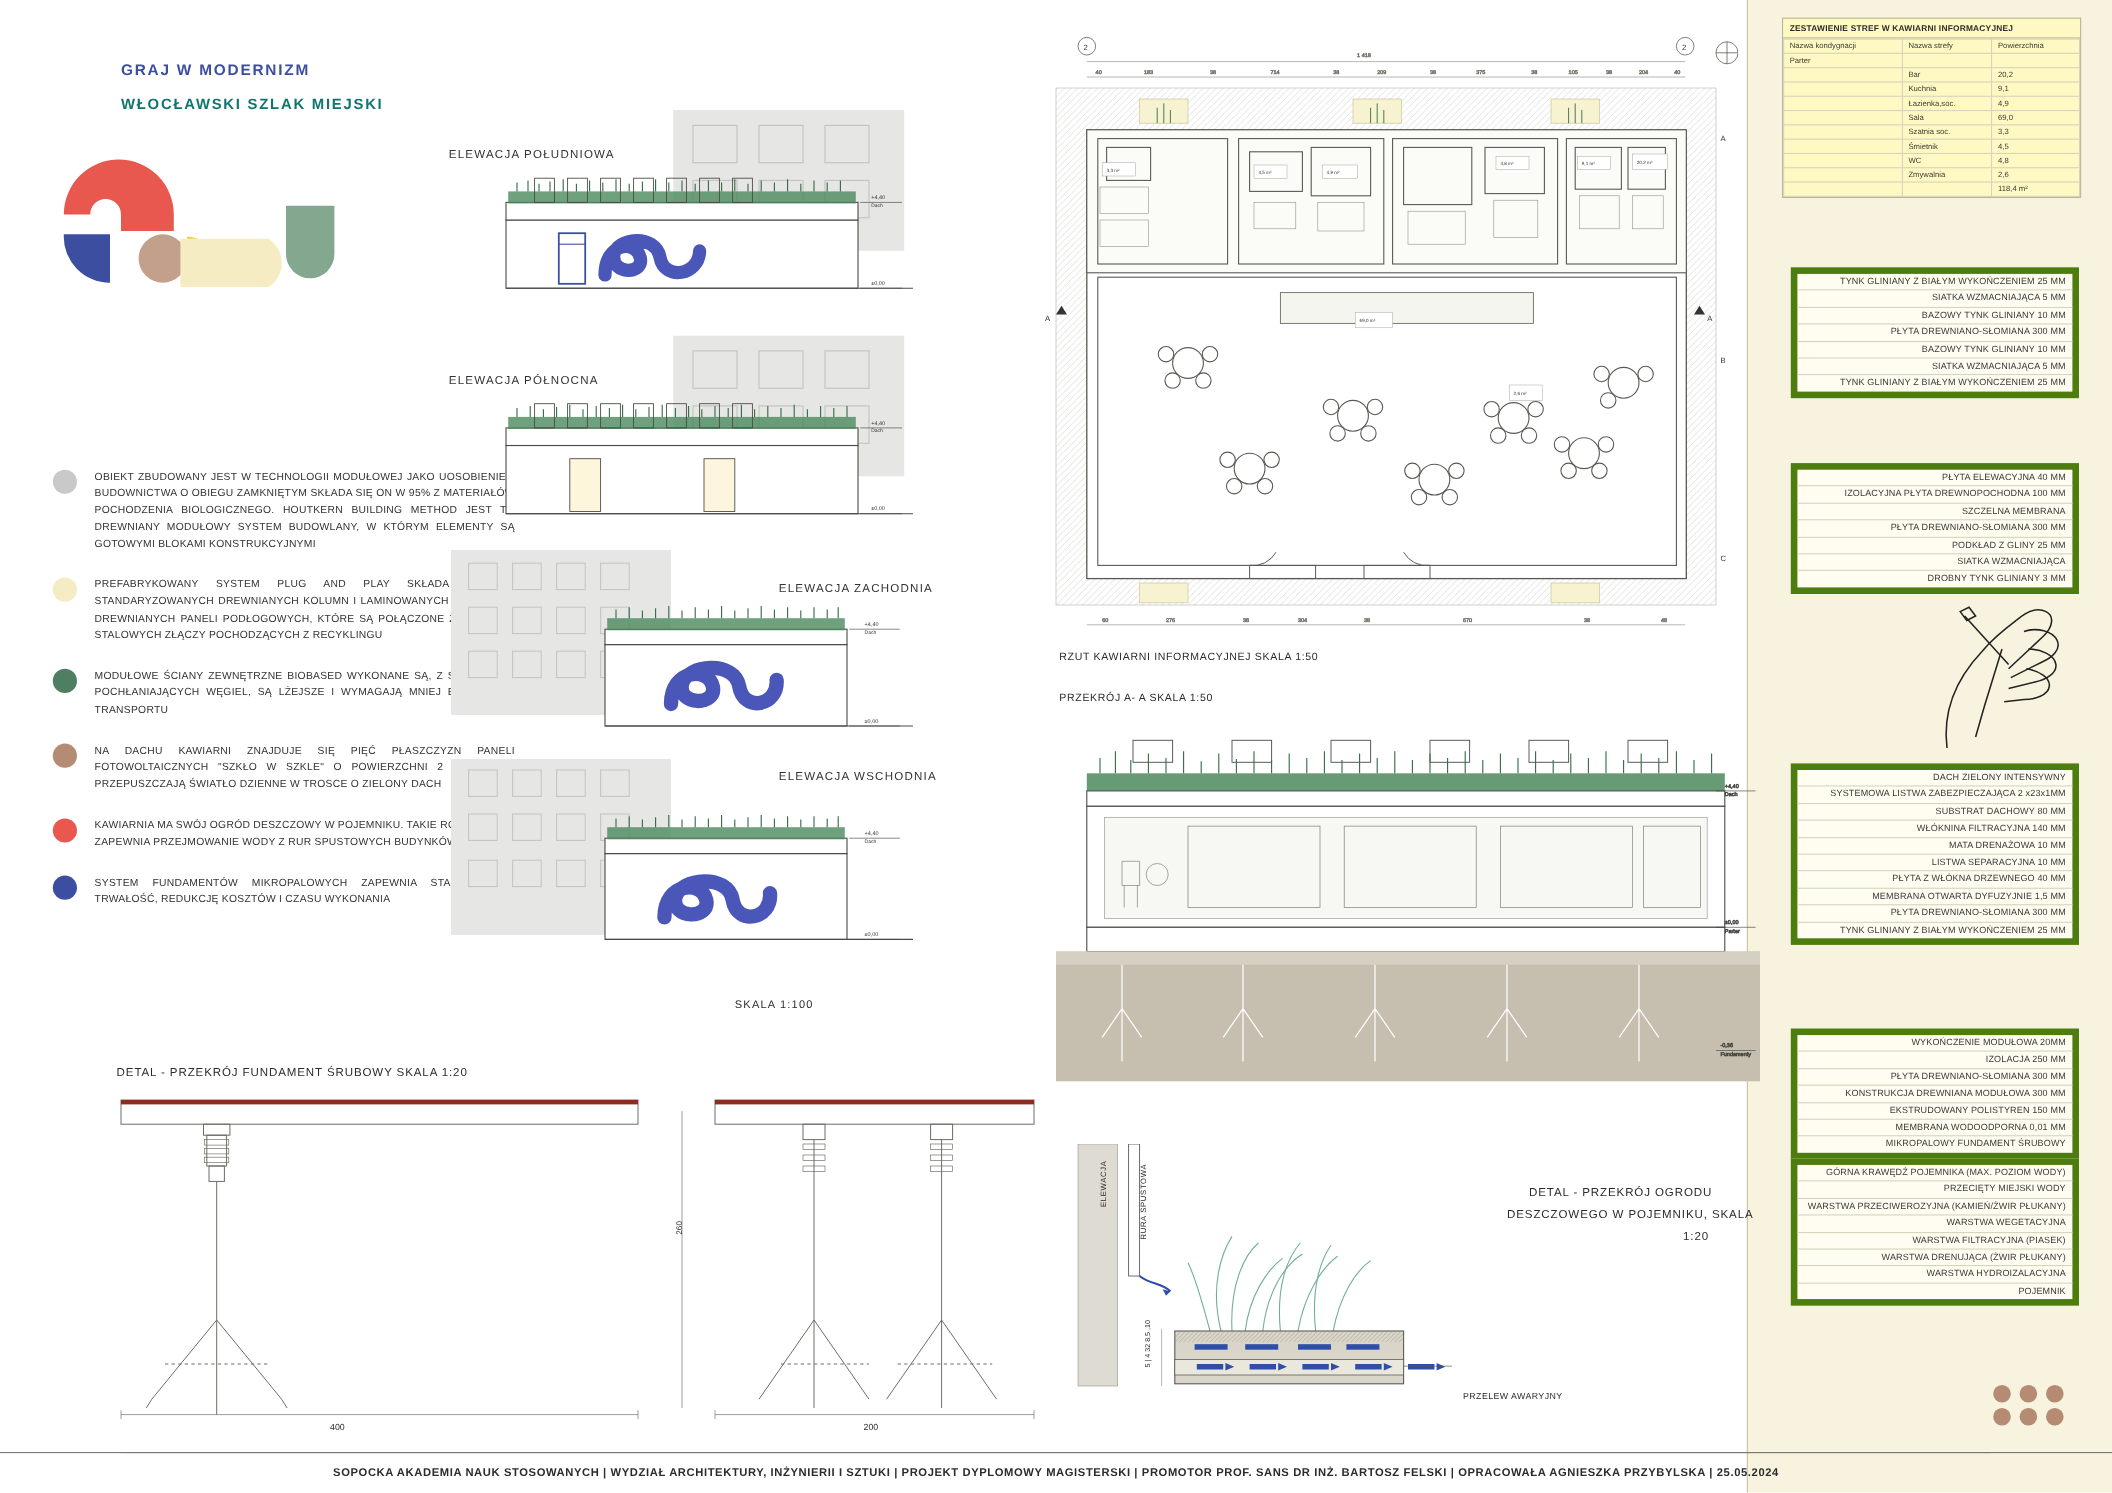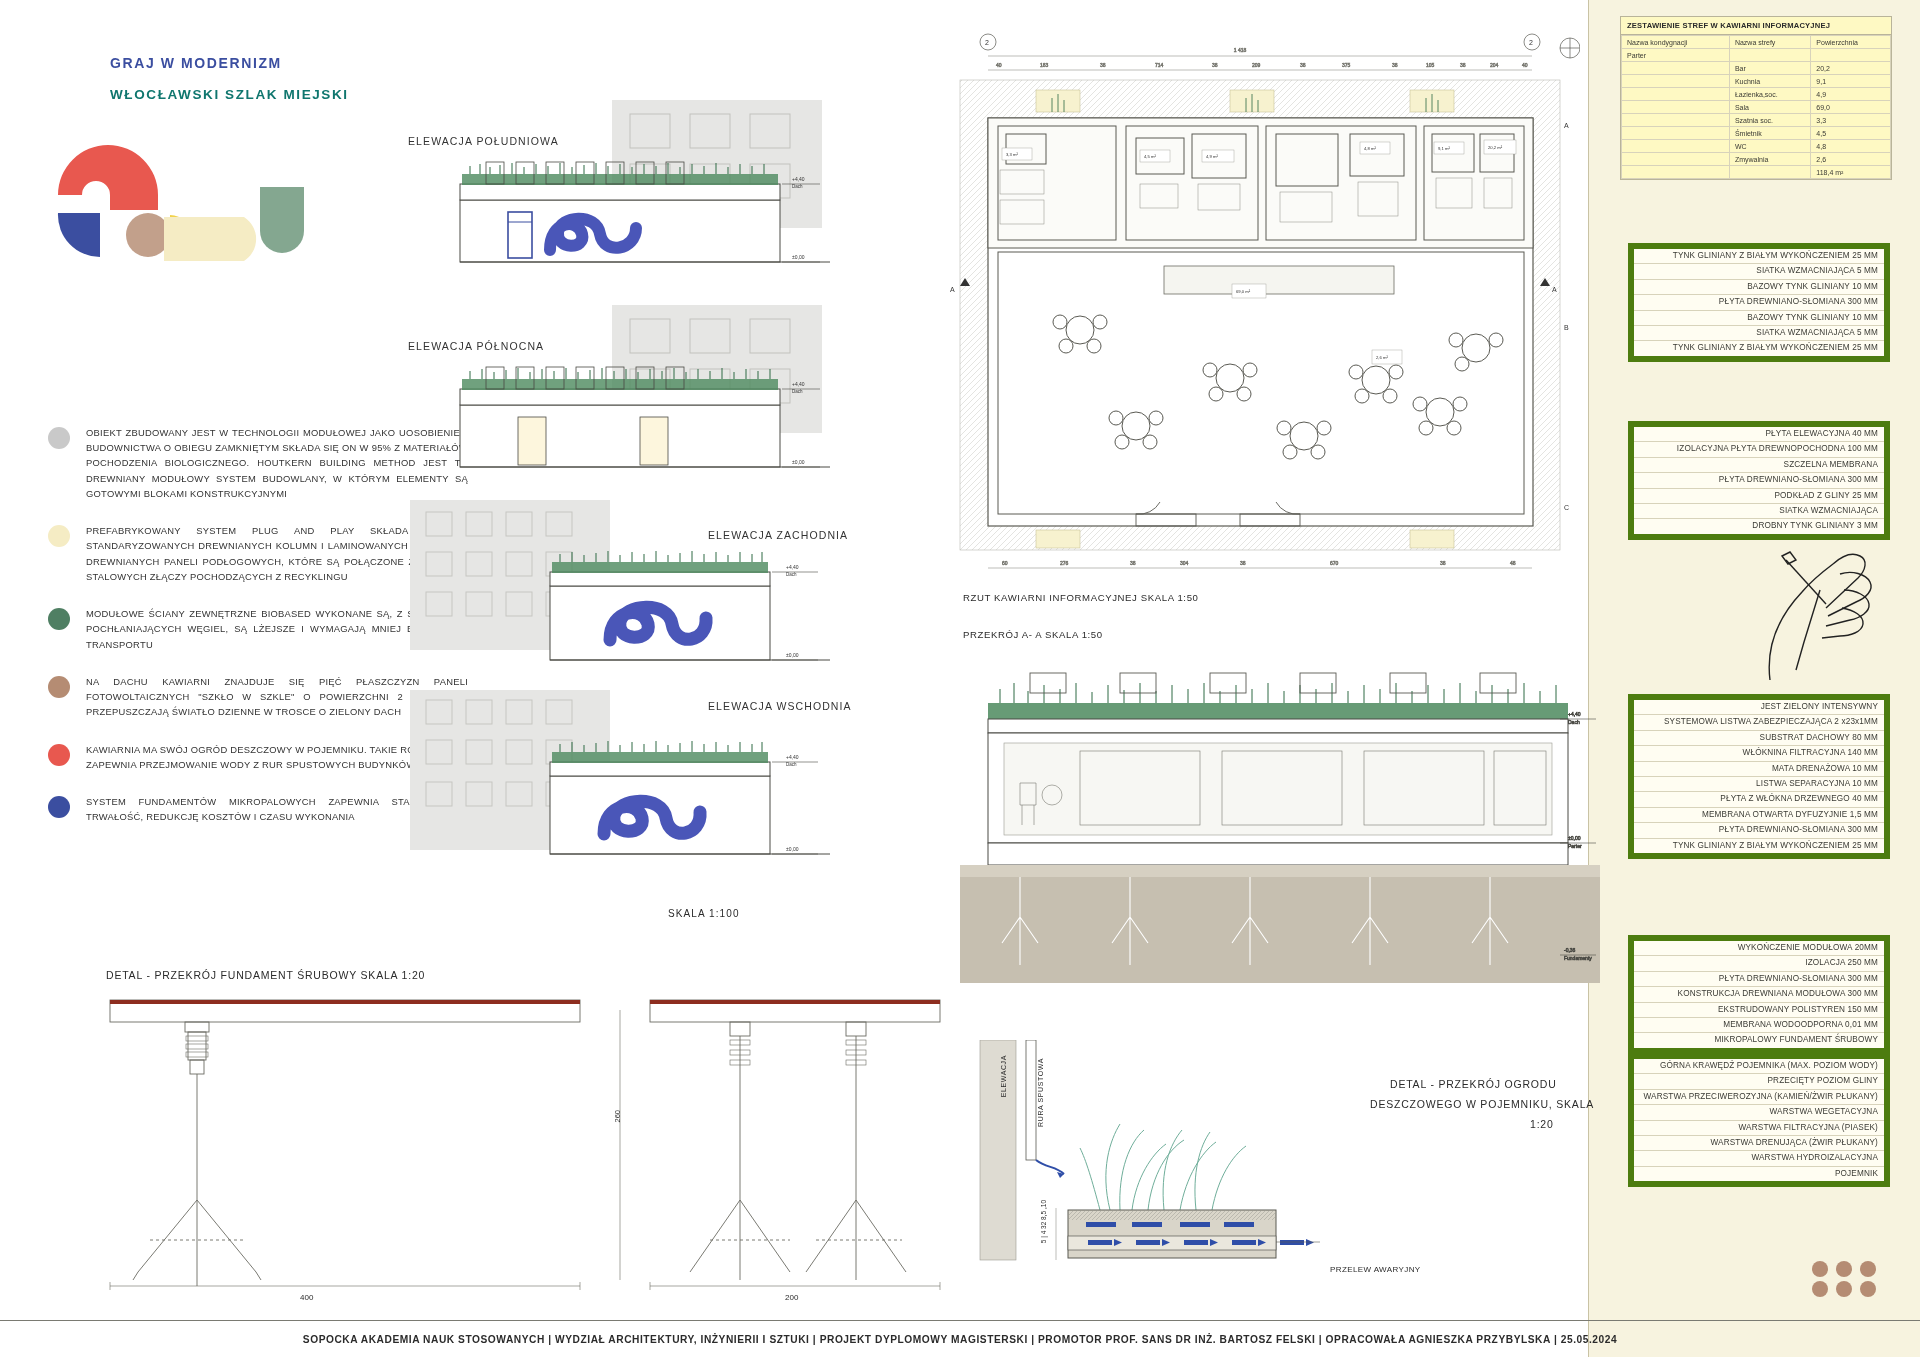--- a/index.html
+++ b/index.html
@@ -134,21 +134,21 @@
     <div>PŁYTA ELEWACYJNA 40 MM</div>
     <div>IZOLACYJNA PŁYTA DREWNOPOCHODNA 100 MM</div>
     <div>SZCZELNA MEMBRANA</div>
     <div>PŁYTA DREWNIANO-SŁOMIANA 300 MM</div>
     <div>PODKŁAD Z GLINY 25 MM</div>
     <div>SIATKA WZMACNIAJĄCA</div>
     <div>DROBNY TYNK GLINIANY 3 MM</div>
   </div>
 
   <div class="spec" style="left:1628px;top:694px;width:250px;">
-    <div>JEST ZIELONY INTENSYWNY</div>
+    <div>DACH ZIELONY INTENSYWNY</div>
     <div>SYSTEMOWA LISTWA ZABEZPIECZAJĄCA 2 x23x1MM</div>
     <div>SUBSTRAT DACHOWY 80 MM</div>
     <div>WŁÓKNINA FILTRACYJNA 140 MM</div>
     <div>MATA DRENAŻOWA 10 MM</div>
     <div>LISTWA SEPARACYJNA 10 MM</div>
     <div>PŁYTA Z WŁÓKNA DRZEWNEGO 40 MM</div>
     <div>MEMBRANA OTWARTA DYFUZYJNIE 1,5 MM</div>
     <div>PŁYTA DREWNIANO-SŁOMIANA 300 MM</div>
     <div>TYNK GLINIANY Z BIAŁYM WYKOŃCZENIEM 25 MM</div>
   </div>
@@ -158,21 +158,21 @@
     <div>IZOLACJA 250 MM</div>
     <div>PŁYTA DREWNIANO-SŁOMIANA 300 MM</div>
     <div>KONSTRUKCJA DREWNIANA MODUŁOWA 300 MM</div>
     <div>EKSTRUDOWANY POLISTYREN 150 MM</div>
     <div>MEMBRANA WODOODPORNA 0,01 MM</div>
     <div>MIKROPALOWY FUNDAMENT ŚRUBOWY</div>
   </div>
 
   <div class="spec" style="left:1628px;top:1053px;width:250px;">
     <div>GÓRNA KRAWĘDŹ POJEMNIKA (MAX. POZIOM WODY)</div>
-    <div>PRZECIĘTY POZIOM GLINY</div>
+    <div>PRZECIĘTY MIEJSKI WODY</div>
     <div>WARSTWA PRZECIWEROZYJNA (KAMIEŃ/ŻWIR PŁUKANY)</div>
     <div>WARSTWA WEGETACYJNA</div>
     <div>WARSTWA FILTRACYJNA (PIASEK)</div>
     <div>WARSTWA DRENUJĄCA (ŻWIR PŁUKANY)</div>
     <div>WARSTWA HYDROIZALACYJNA</div>
     <div>POJEMNIK</div>
   </div>
 
   <svg style="position:absolute;left:1730px;top:530px;" width="180" height="160" viewBox="0 0 180 160">
     <g fill="none" stroke="#222" stroke-width="1.4">

